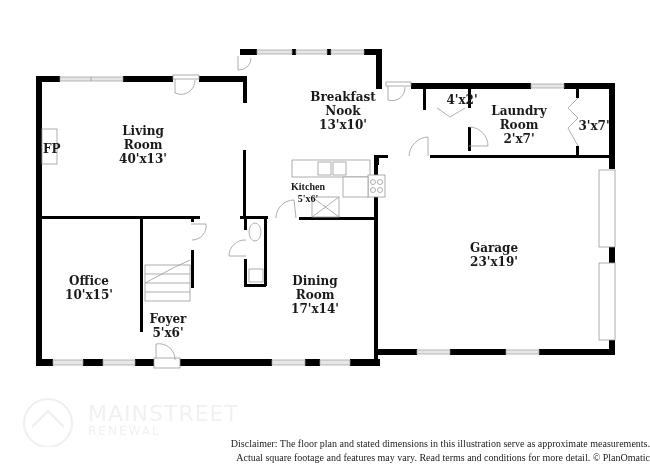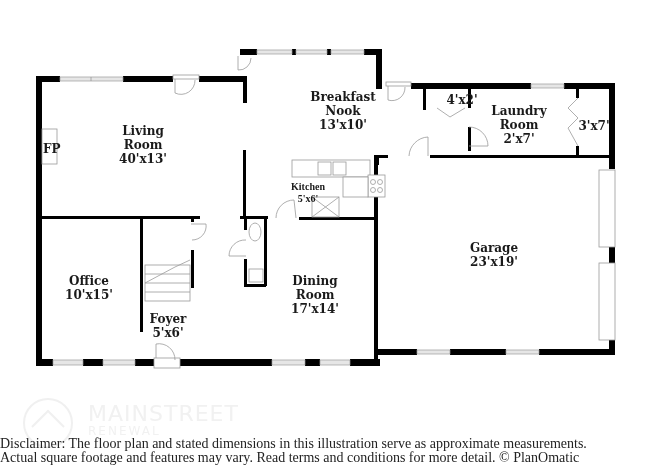--- a/index.html
+++ b/index.html
@@ -8,21 +8,21 @@
   .wall { fill: #000; }
   .win { fill: #e6e6e6; stroke: #9a9a9a; stroke-width: 0.7; }
   .fix { fill: #fff; stroke: #9a9a9a; stroke-width: 0.8; }
   .thin { fill: none; stroke: #9a9a9a; stroke-width: 0.8; }
   .room-label { position: absolute; text-align: center; font-weight: bold; color: #1a1a1a; line-height: 14px; font-size: 12px; transform: translateX(-50%); white-space: nowrap; }
   .room-label.small { font-size: 10px; line-height: 12px; font-family: Liberation Serif, serif; }
   .fp-label { position: absolute; font-size: 12px; font-weight: bold; color: #1a1a1a; }
   .watermark { position: absolute; left: 20px; top: 397px; width: 240px; height: 50px; }
   .wm-text1 { position: absolute; left: 88px; top: 401px; font-family: "DejaVu Sans", sans-serif; font-size: 22px; color: #f1f1f1; letter-spacing: 1px; }
   .wm-text2 { position: absolute; left: 88px; top: 424px; font-family: "DejaVu Sans", sans-serif; font-size: 12px; color: #f1f1f1; letter-spacing: 2px; }
-  .disclaimer { position: absolute; left: 0; top: 437px; width: 650px; text-align: left; font-family: "Liberation Serif", serif; font-size: 14px; color: #222; line-height: 14px; }
+  .disclaimer { position: absolute; left: 0; top: 437px; width: 650px; text-align: right; font-family: "Liberation Serif", serif; font-size: 10px; color: #222; line-height: 14px; }
 </style>
 </head>
 <body>
 
 <svg id="plan" viewBox="0 0 650 473" xmlns="http://www.w3.org/2000/svg">
 
   <g>
 
     <rect class="wall" x="36" y="76" width="24" height="6"></rect>
     <rect class="wall" x="123" y="76" width="50" height="6"></rect>

